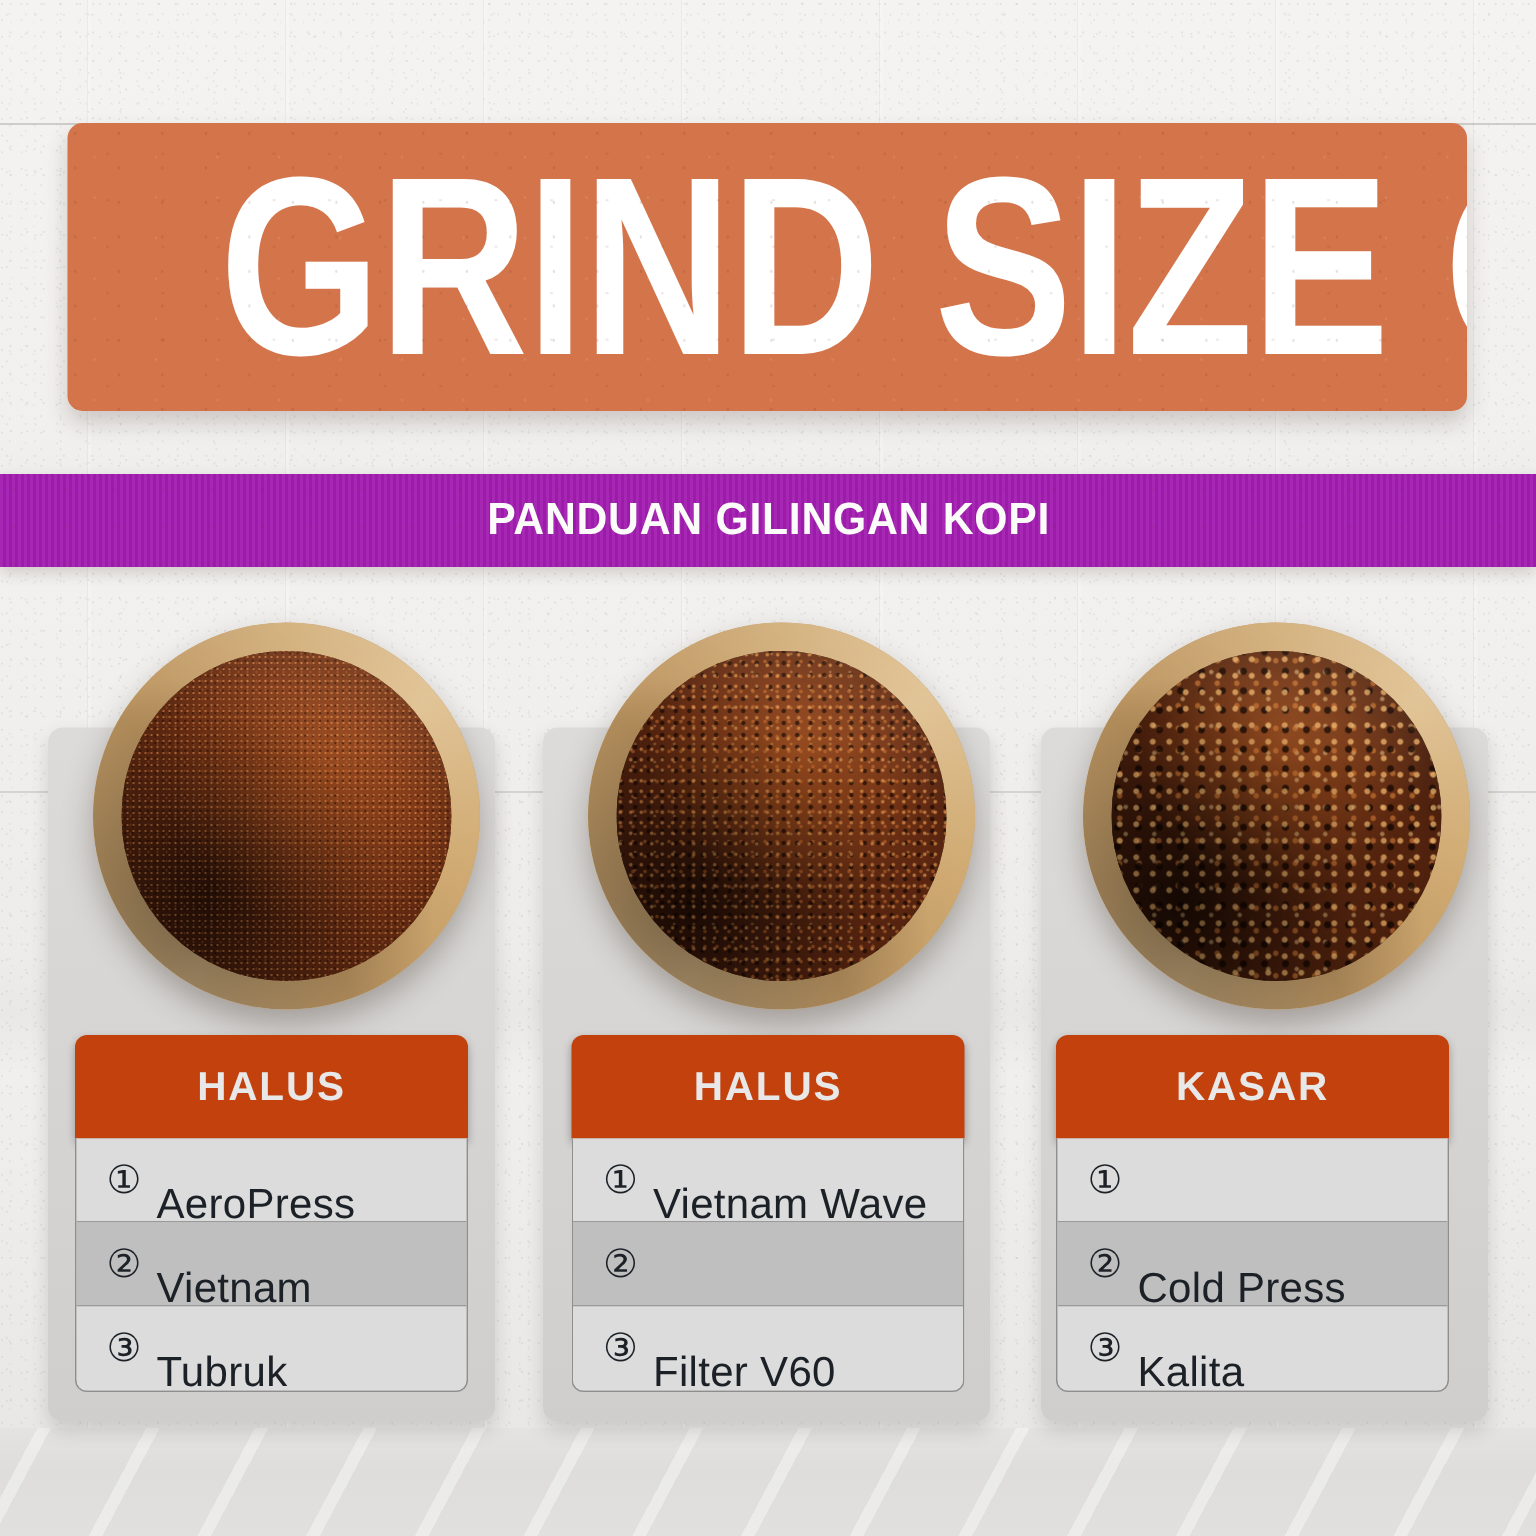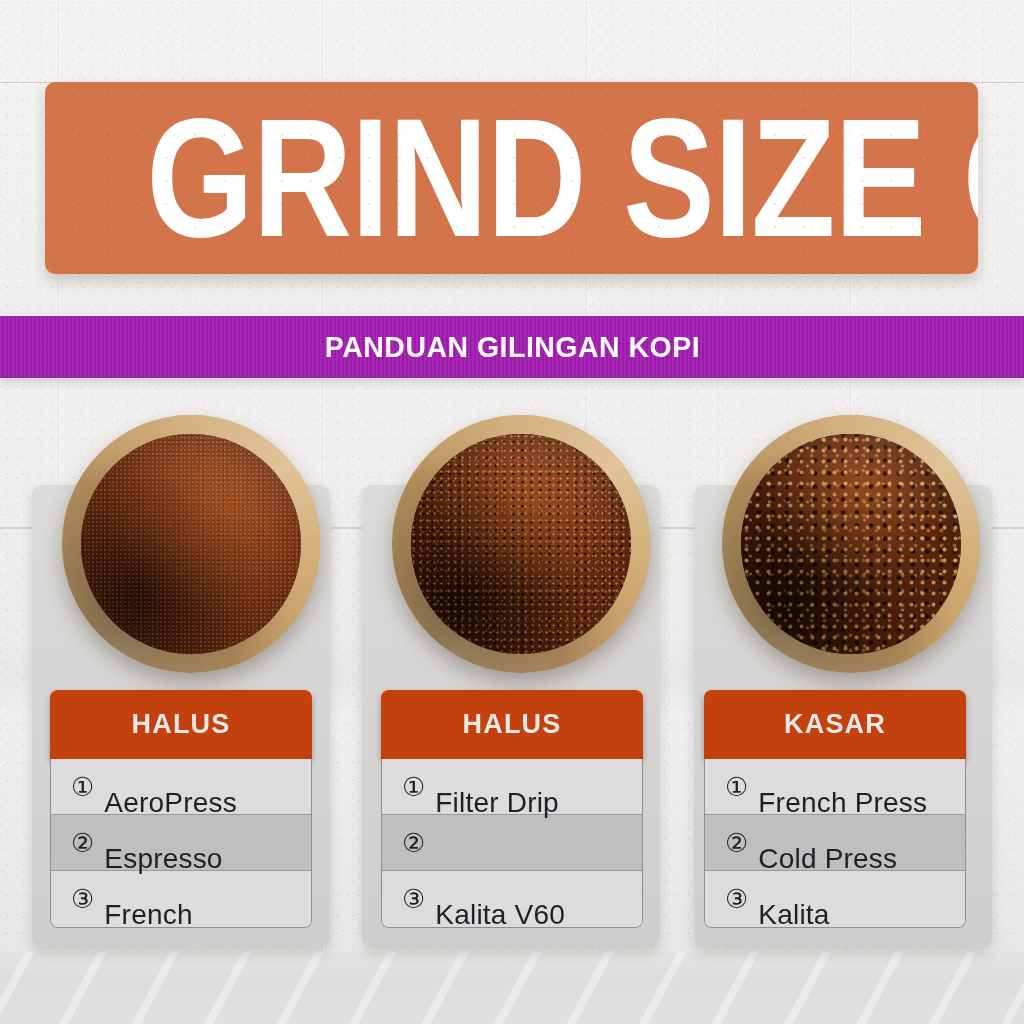--- a/index.html
+++ b/index.html
@@ -370,72 +370,71 @@
       <div class="label-head">
         <span class="label-head-text">HALUS</span>
       </div>
       <div class="label-list">
         <div class="label-row">
           <span class="row-num">①</span>
           <span class="row-text">AeroPress</span>
         </div>
         <div class="label-row alt">
           <span class="row-num">②</span>
-          <span class="row-text">Espresso</span>
+          <span class="row-text">Vietnam</span>
         </div>
         <div class="label-row">
           <span class="row-num">③</span>
-          <span class="row-text">French</span>
+          <span class="row-text">Tubruk</span>
         </div>
       </div>
     </div>
 
     <div class="panel c2"></div>
     <div class="bowl c2">
       <div class="bowl-rim"></div>
       <div class="bowl-inner">
         <div class="grounds medium"></div>
       </div>
       <div class="bowl-shade"></div>
     </div>
     <div class="label-card c2">
       <div class="label-head">
         <span class="label-head-text">HALUS</span>
       </div>
       <div class="label-list">
         <div class="label-row">
           <span class="row-num">①</span>
-          <span class="row-text">Filter Drip</span>
+          <span class="row-text">Vietnam Wave</span>
         </div>
         <div class="label-row alt">
           <span class="row-num">②</span>
         </div>
         <div class="label-row">
           <span class="row-num">③</span>
-          <span class="row-text">Kalita V60</span>
+          <span class="row-text">Filter V60</span>
         </div>
       </div>
     </div>
 
     <div class="panel c3"></div>
     <div class="bowl c3">
       <div class="bowl-rim"></div>
       <div class="bowl-inner">
         <div class="grounds coarse"></div>
       </div>
       <div class="bowl-shade"></div>
     </div>
     <div class="label-card c3">
       <div class="label-head">
         <span class="label-head-text">KASAR</span>
       </div>
       <div class="label-list">
         <div class="label-row">
           <span class="row-num">①</span>
-          <span class="row-text">French Press</span>
         </div>
         <div class="label-row alt">
           <span class="row-num">②</span>
           <span class="row-text">Cold Press</span>
         </div>
         <div class="label-row">
           <span class="row-num">③</span>
           <span class="row-text">Kalita</span>
         </div>
       </div>

